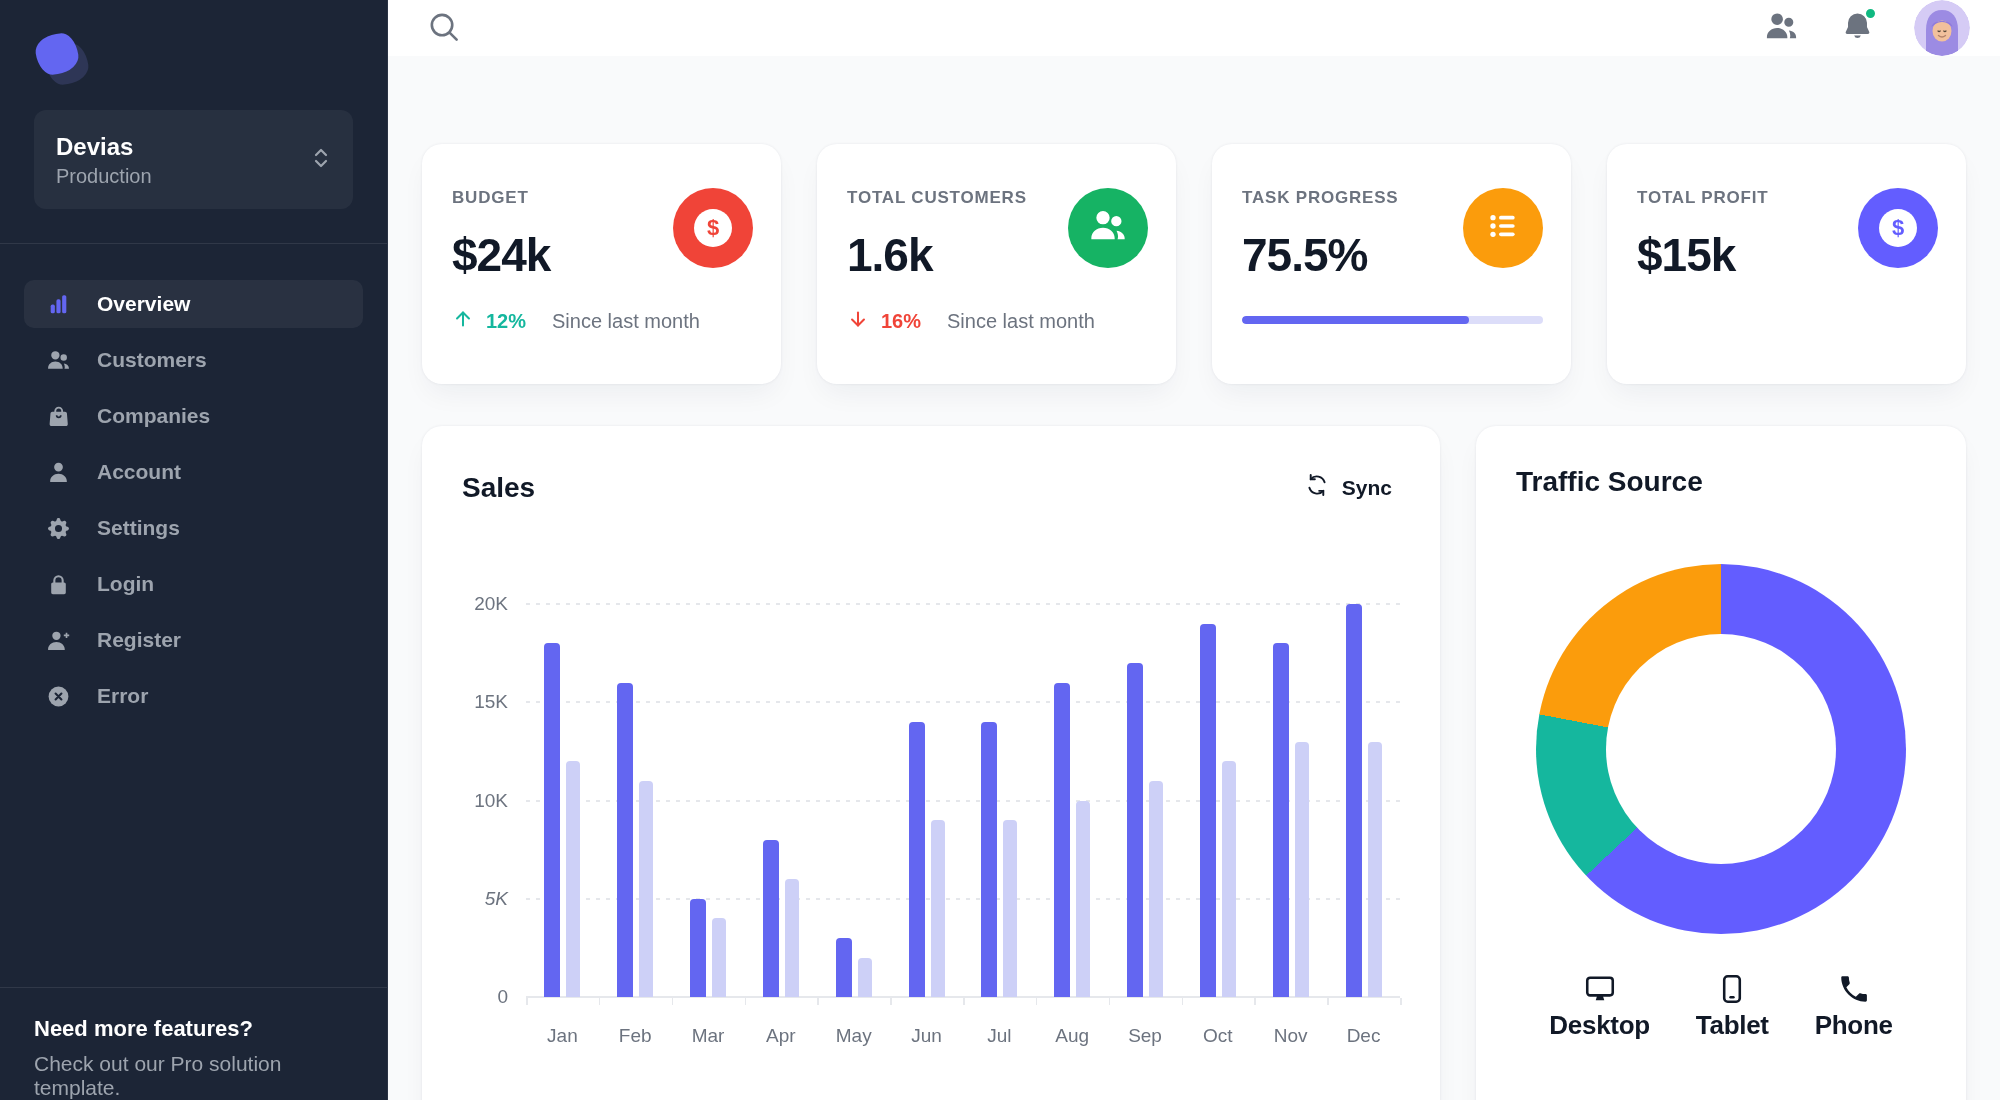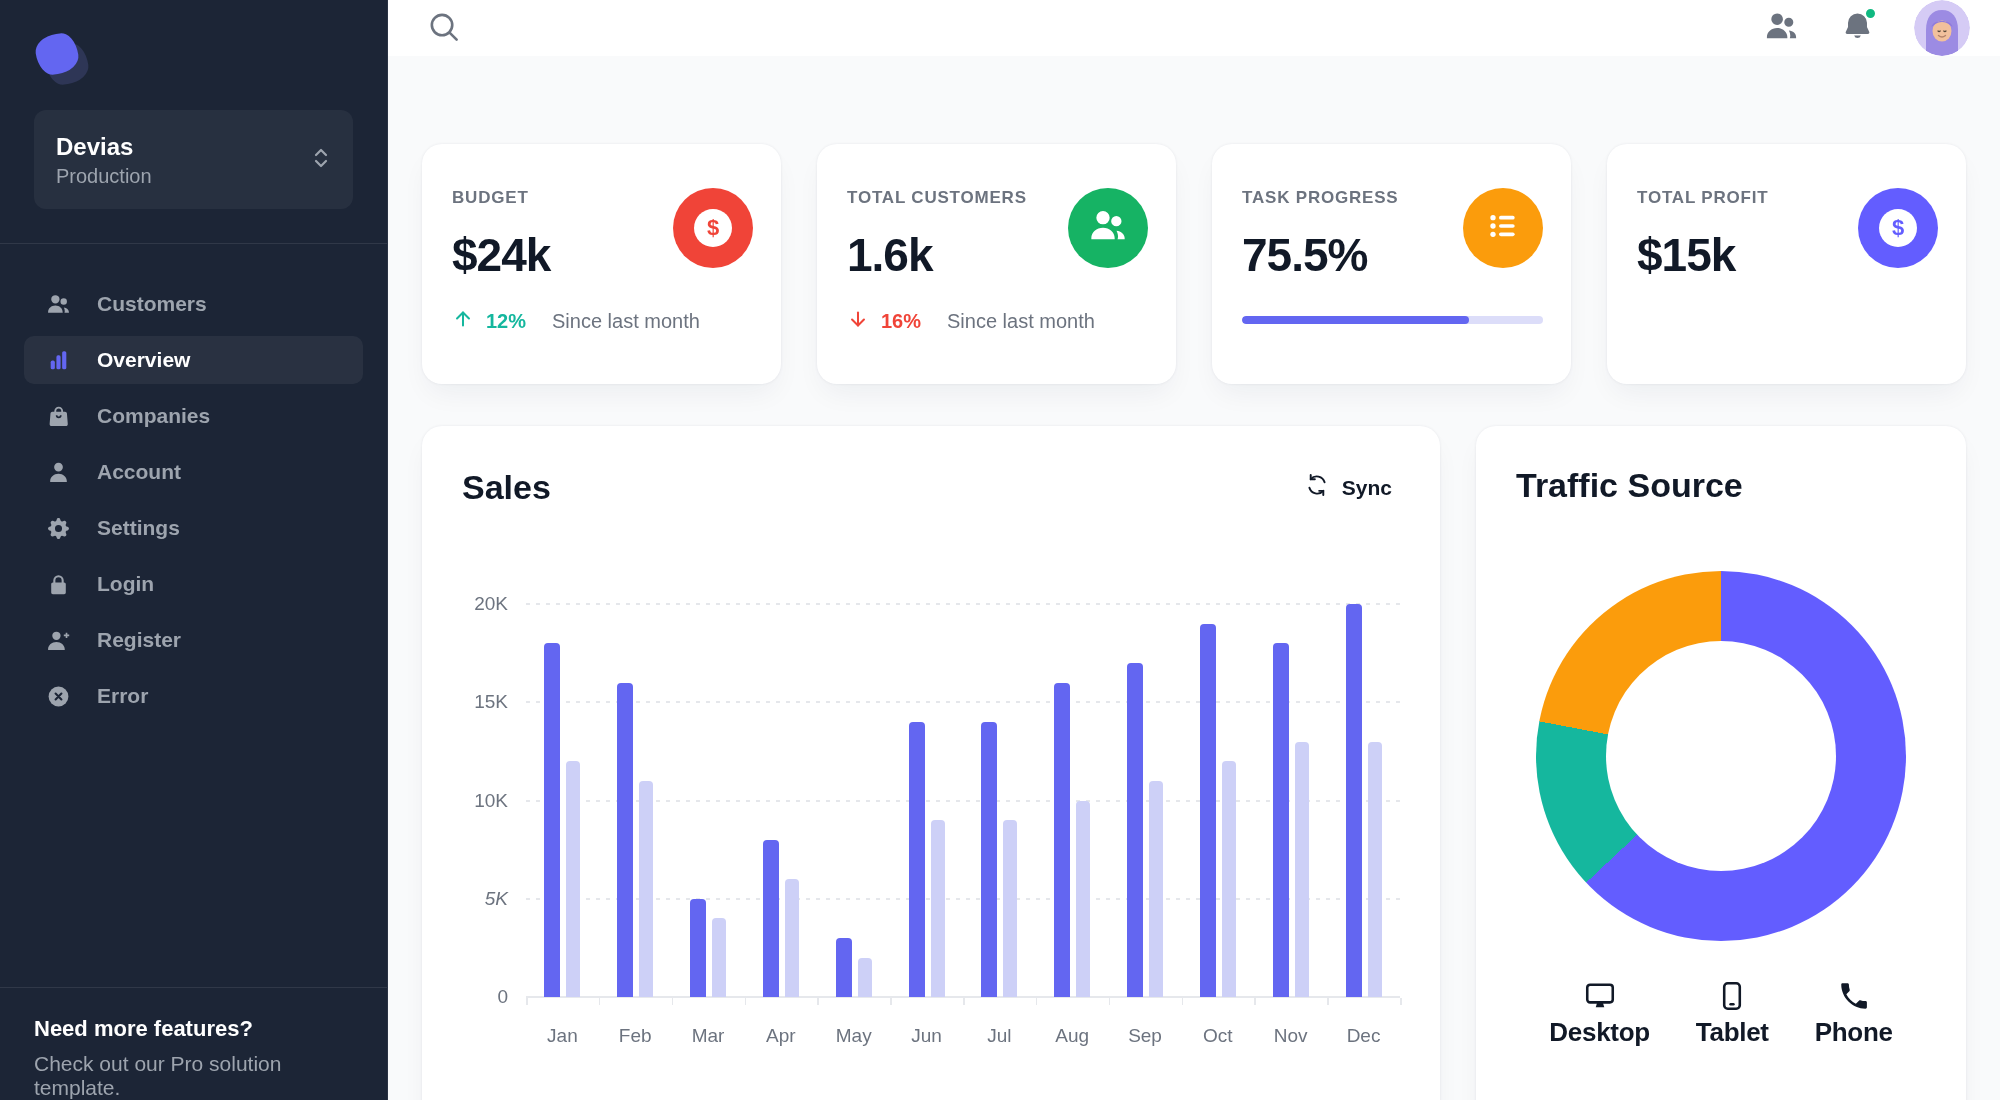--- a/index.html
+++ b/index.html
@@ -99,21 +99,21 @@
   .trend-caption{ color:#6C737F; margin-left:26px; }
   .progress-track{
     margin-top:34px; height:8px; border-radius:4px; background:#DCDDF9; overflow:hidden;
   }
   .progress-fill{ height:100%; border-radius:4px; }
 
   
   .charts-row{ display:grid; grid-template-columns:1fr 490px; gap:36px; margin-top:42px; }
   .chart-card{ height:700px; padding:40px; }
   .chart-header{ display:flex; align-items:center; justify-content:space-between; }
-  .chart-title{ font-size:34px; font-weight:700; color:#111927; }
+  .chart-title{ font-size:28px; font-weight:700; color:#111927; }
   .sync-btn{ display:flex; align-items:center; gap:12px; color:#111927; font-size:21px; font-weight:700; padding:6px 8px; border-radius:10px; }
   .sync-btn svg{ width:26px; height:26px; }
 
   .chart-body{ display:flex; margin-top:95px; }
   .y-axis{ width:64px; position:relative; height:393px; }
   .ytick{
     position:absolute; right:18px; transform:translateY(-50%);
     color:#6C737F; font-size:19px;
   }
   .plot{ flex:1; position:relative; height:393px; }
@@ -161,37 +161,37 @@
       <svg width="20" height="26" viewBox="0 0 20 26" fill="none" stroke="#9DA4AE" stroke-width="2.2" stroke-linecap="round" stroke-linejoin="round">
         <path d="M5 10l5-5 5 5"></path>
           <path d="M5 16l5 5 5-5"></path>
       </svg>
     </span>
   </div>
 
   <div class="side-divider" data-interactable="false"></div>
 
   <ul class="nav">
-    <li class="nav-item" data-interactable="true">
-      <span class="nav-ico" data-interactable="false">
-        <svg viewBox="0 0 24 24" fill="currentColor">
-            <path d="M9 11a4 4 0 1 0 0-8 4 4 0 0 0 0 8Zm8 1.2a3.1 3.1 0 1 0 0-6.2 3.1 3.1 0 0 0 0 6.2ZM2 19.2C2 15.8 5.1 13 9 13s7 2.8 7 6.2v.8H2v-.8Zm15.1-4.4c2.8.3 4.9 2.1 4.9 4.4v.8h-4.3c.2-.5.3-1 .3-1.6 0-1.3-.3-2.5-.9-3.6Z"></path>
-          </svg>
-      </span>
-      <span data-interactable="false">Customers</span>
-    </li>
     <li class="nav-item active" data-interactable="true">
       <span class="nav-ico" data-interactable="false">
         <svg viewBox="0 0 24 24" fill="currentColor">
             <rect x="4.5" y="12" width="4" height="8.5" rx="1.6"></rect>
             <rect x="10" y="7" width="4" height="13.5" rx="1.6"></rect>
             <rect x="15.5" y="3" width="4" height="17.5" rx="1.6"></rect>
           </svg>
       </span>
       <span data-interactable="false">Overview</span>
+    </li>
+    <li class="nav-item" data-interactable="true">
+      <span class="nav-ico" data-interactable="false">
+        <svg viewBox="0 0 24 24" fill="currentColor">
+            <path d="M9 11a4 4 0 1 0 0-8 4 4 0 0 0 0 8Zm8 1.2a3.1 3.1 0 1 0 0-6.2 3.1 3.1 0 0 0 0 6.2ZM2 19.2C2 15.8 5.1 13 9 13s7 2.8 7 6.2v.8H2v-.8Zm15.1-4.4c2.8.3 4.9 2.1 4.9 4.4v.8h-4.3c.2-.5.3-1 .3-1.6 0-1.3-.3-2.5-.9-3.6Z"></path>
+          </svg>
+      </span>
+      <span data-interactable="false">Customers</span>
     </li>
     <li class="nav-item" data-interactable="true">
       <span class="nav-ico" data-interactable="false">
         <svg viewBox="0 0 24 24" fill="currentColor" fill-rule="evenodd">
             <path d="M8 7.5V6.8A4.2 4.2 0 0 1 12.2 2.6 4.2 4.2 0 0 1 16.4 6.8v.7h1.8c1 0 1.8.7 1.9 1.7l.8 9.7a2.1 2.1 0 0 1-2.1 2.3H5.6a2.1 2.1 0 0 1-2.1-2.3l.8-9.7c.1-1 .9-1.7 1.9-1.7H8Zm1.8 0h4.8v-.7a2.4 2.4 0 1 0-4.8 0v.7Zm-.4 3.4a2.8 2.8 0 0 0 5.6 0h-1.6a1.2 1.2 0 0 1-2.4 0H9.4Z"></path>
           </svg>
       </span>
       <span data-interactable="false">Companies</span>
     </li>
     <li class="nav-item" data-interactable="true">

